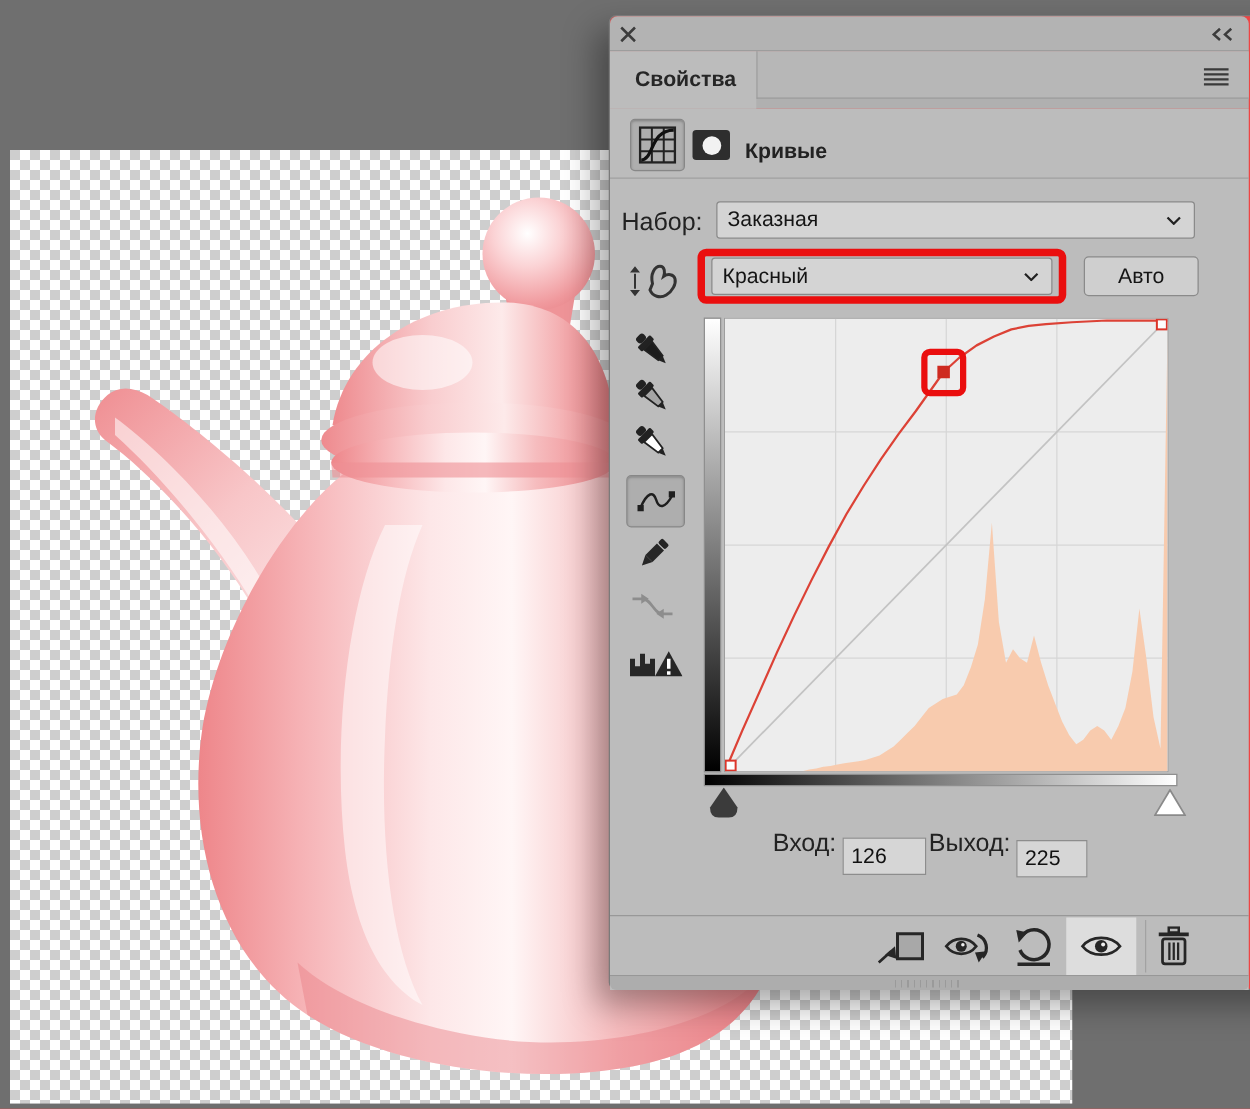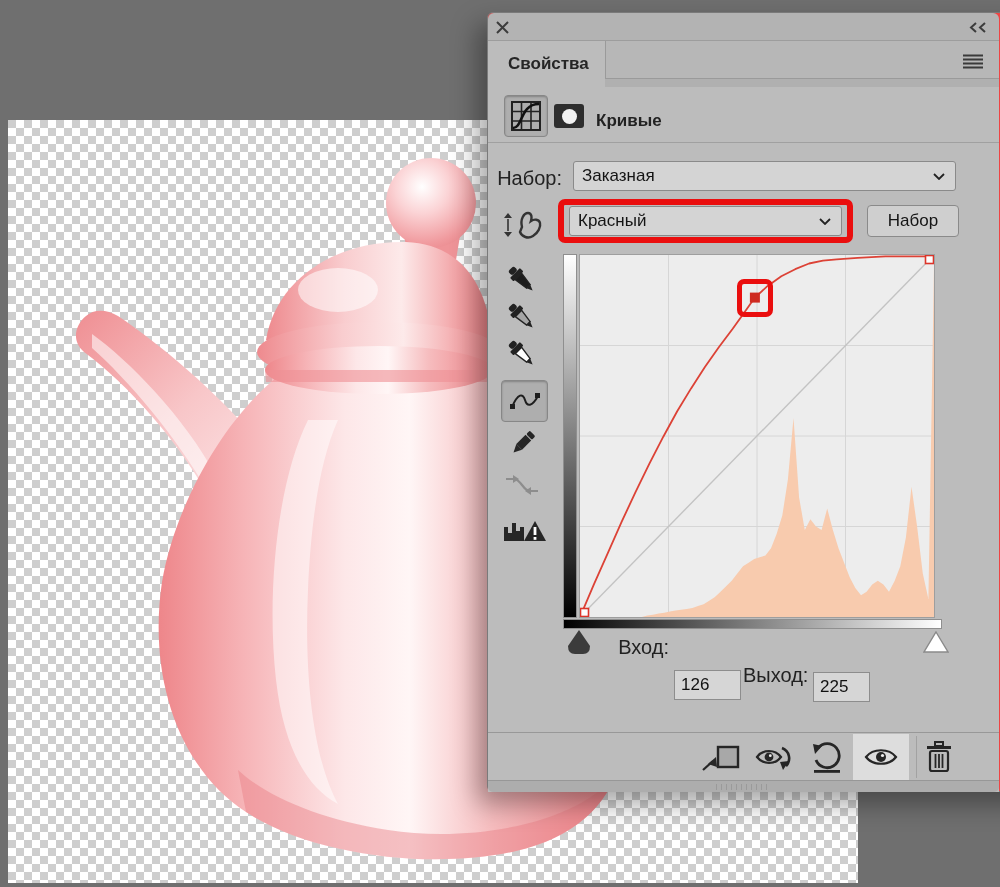--- a/index.html
+++ b/index.html
@@ -215,21 +215,21 @@
     <path d="M20,22 C18,14 22,8 26,8 C30,8 30,13 29,16 C32,14 37,14 38,18 C39,22 36,28 31,31 C26,34 20,32 18,27 Z" fill="none" stroke="#333" stroke-width="2.4"></path>
   </svg>
   <div class="dd" style="left:81px;top:193px;width:273px;height:30px;">
     <span>Красный</span>
     <svg class="chev" width="12" height="7" viewBox="0 0 12 7">
       <path d="M1,1 L6,6 L11,1" stroke="#222" stroke-width="1.8" fill="none"></path>
     </svg>
   </div>
   <div class="anno" style="left:70px;top:186px;width:295px;height:44px;"></div>
   <div class="btn" style="left:379px;top:192px;width:92px;height:32px;">
-    <span>Набор</span>
+    <span>Авто</span>
   </div>
 
   <svg class="abs" style="left:17px;top:250px;" width="34" height="34" viewBox="0 0 34 34">
     <g transform="rotate(-45 17 17)">
       <rect x="13" y="1" width="8" height="6" rx="2.5" fill="#222"></rect>
       <rect x="10" y="7" width="14" height="5" rx="1" fill="#222"></rect>
       <path d="M12.5,12 L21.5,12 L19.5,26 L14.5,26 Z" fill="#1c1c1c" stroke="#222" stroke-width="1.4"></path>
       <path d="M14.5,26 L19.5,26 L17,32 Z" fill="#222"></path>
     </g>
   </svg>
@@ -289,21 +289,21 @@
     <div id="pointAnno" class="anno" style="border-width: 5px; width: 36px; height: 38px; left: 157px; top: 24px;"></div>
   </div>
   <div class="abs hgrad"></div>
   <svg class="abs" style="left:79px;top:617px;" width="24" height="25" viewBox="0 0 24 25">
     <path d="M12,0 L23,16 Q23,24 16,24 L8,24 Q1,24 1,16 Z" fill="#3b3b3b"></path>
   </svg>
   <svg class="abs" style="left:435px;top:618px;" width="26" height="22" viewBox="0 0 26 22">
     <path d="M13,1 L25,21 L1,21 Z" fill="#ffffff" stroke="#8a8a8a" stroke-width="1.4"></path>
   </svg>
 
-  <div class="abs lbl" style="left:126px;top:623px;width:55px;text-align:right;">Вход:</div>
+  <div class="abs lbl" style="left:126px;top:651px;width:55px;text-align:right;">Вход:</div>
   <input class="field" style="left: 186px; top: 645px; width: 67px; height: 30px; margin-top: 12px;" value="126">
   <div class="abs lbl" style="left:255px;top:651px;width:65px;text-align:center;">Выход:</div>
   <input class="field" style="left: 325px; top: 659px; width: 57px; height: 30px;" value="225">
 
   <div class="abs toolbar-sep"></div>
   <div class="abs eye-on-btn">
     <svg width="36" height="22" viewBox="0 0 36 22">
       <path d="M3,11 C10,2 26,2 33,11 C26,20 10,20 3,11 Z" fill="none" stroke="#262626" stroke-width="2.2"></path>
       <circle cx="18" cy="11" r="5" fill="#262626"></circle>
       <circle cx="19.5" cy="9.5" r="1.6" fill="#efefef"></circle>

